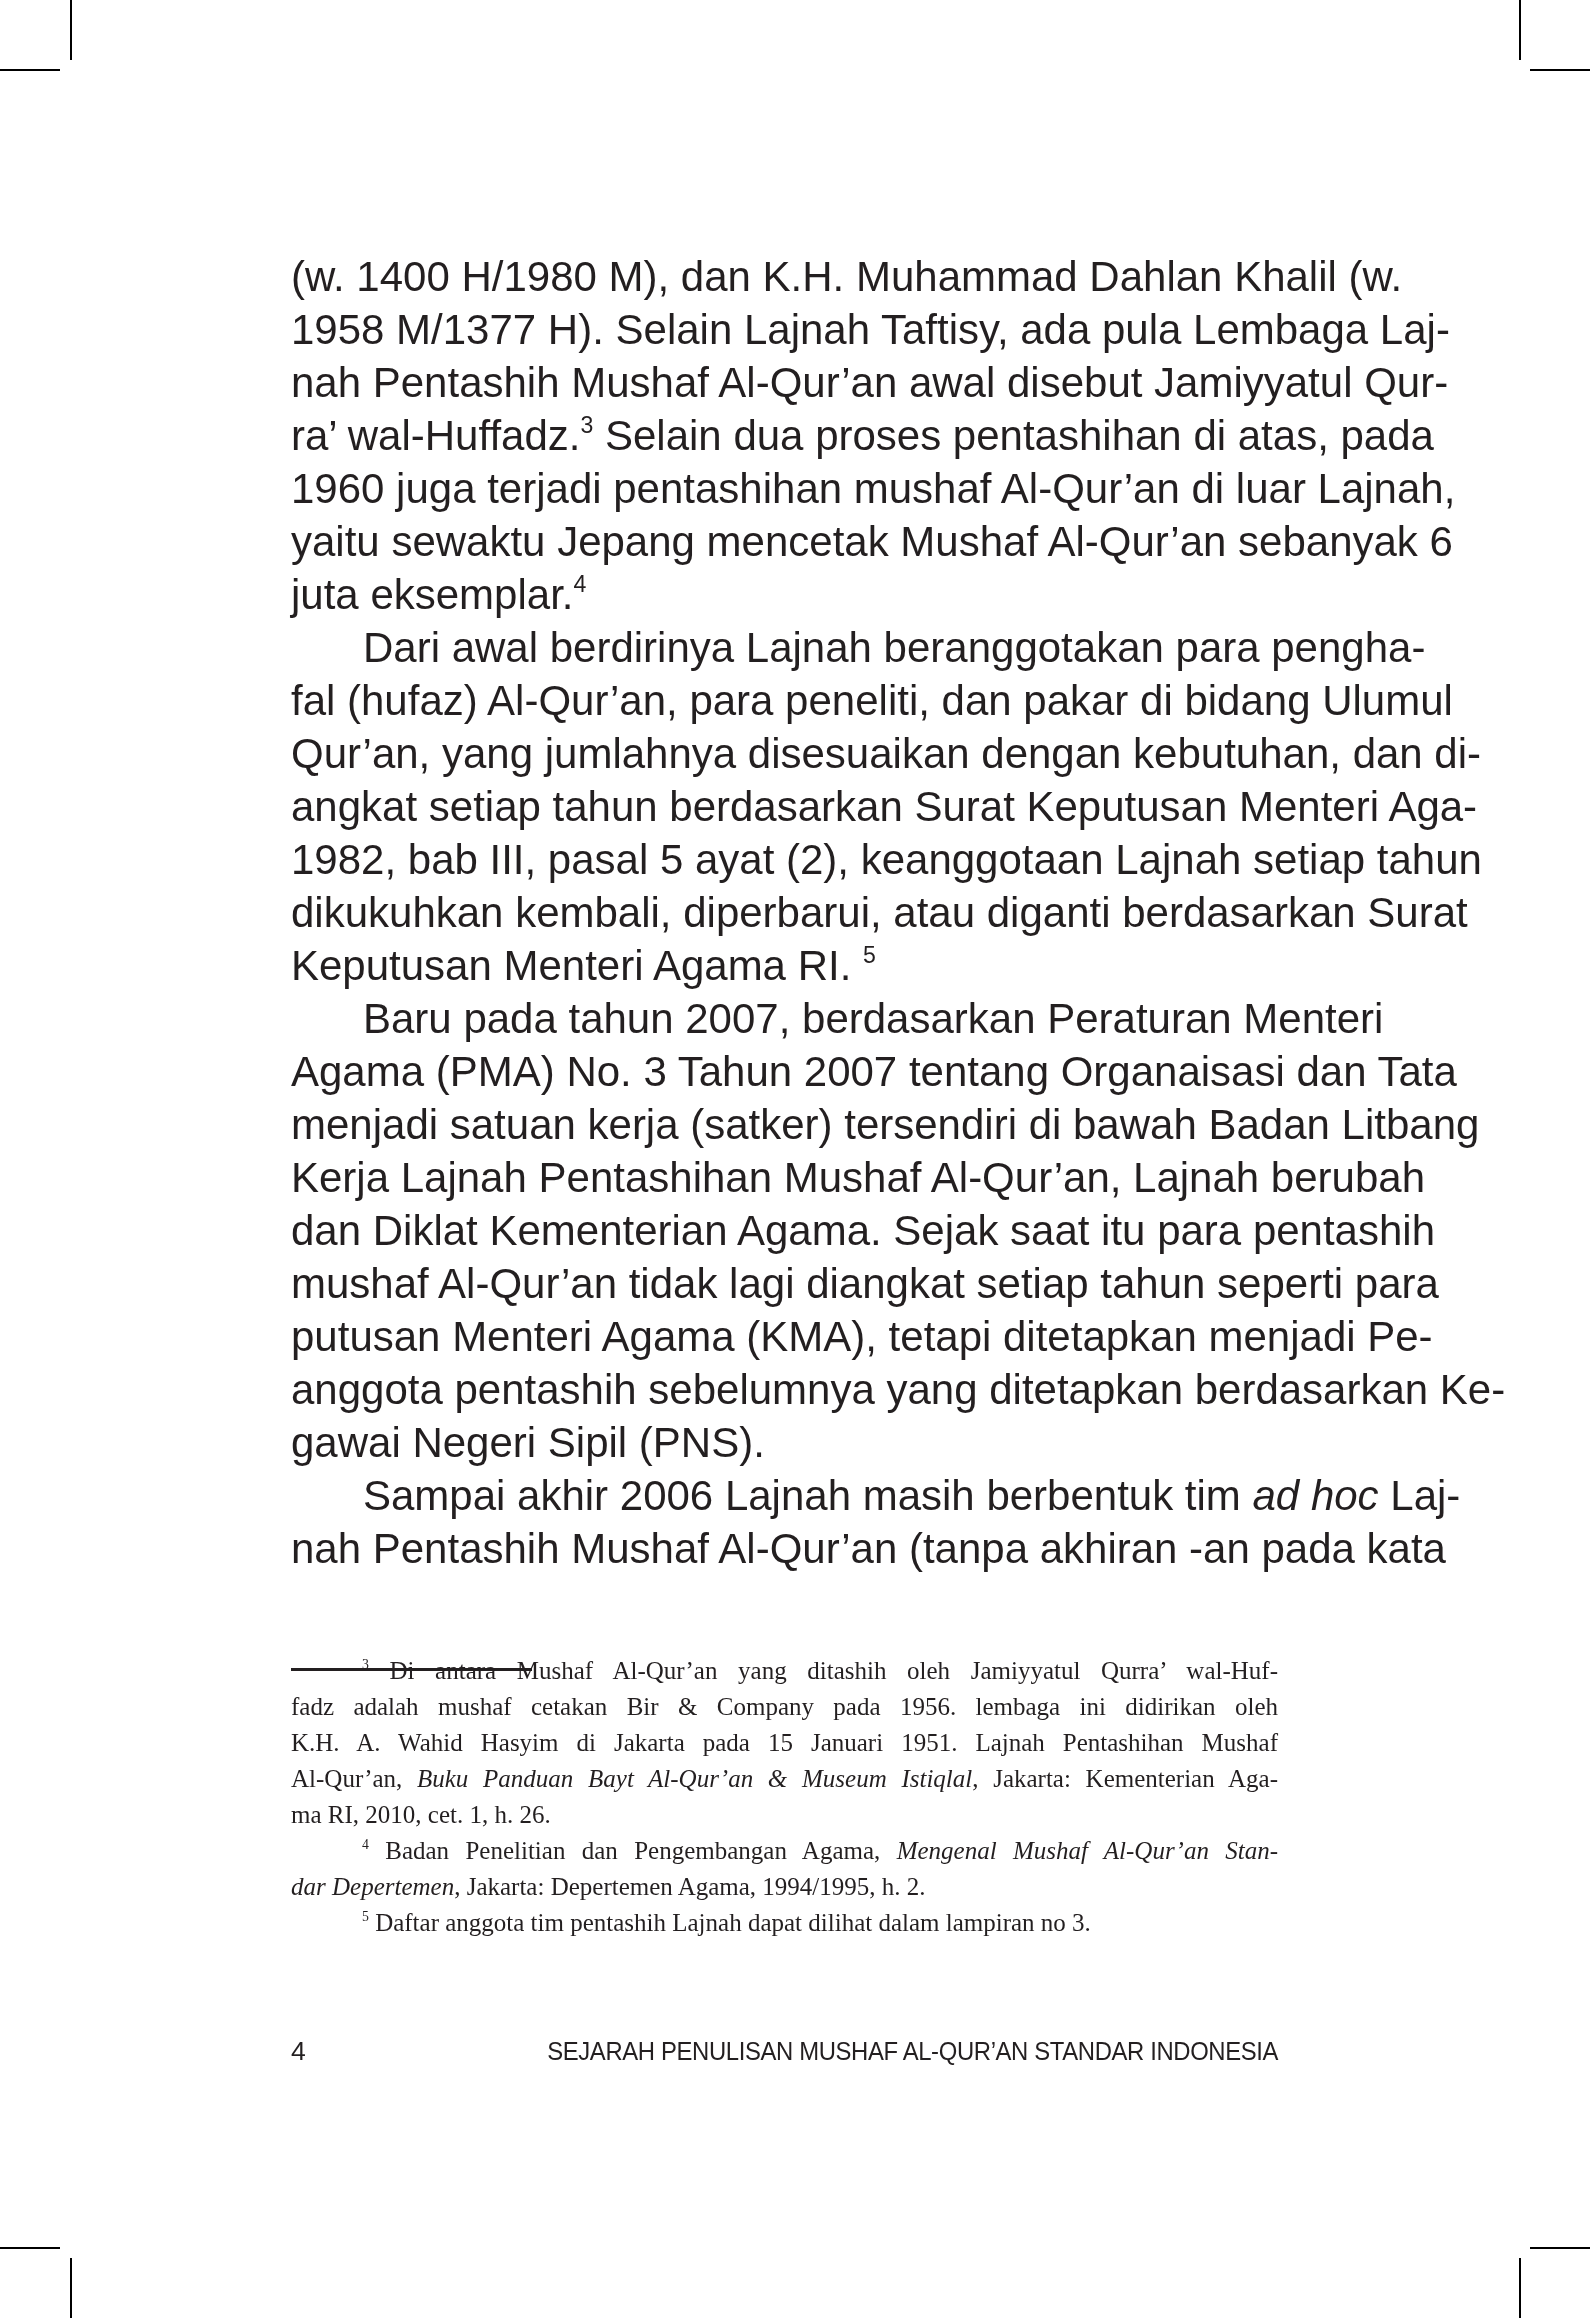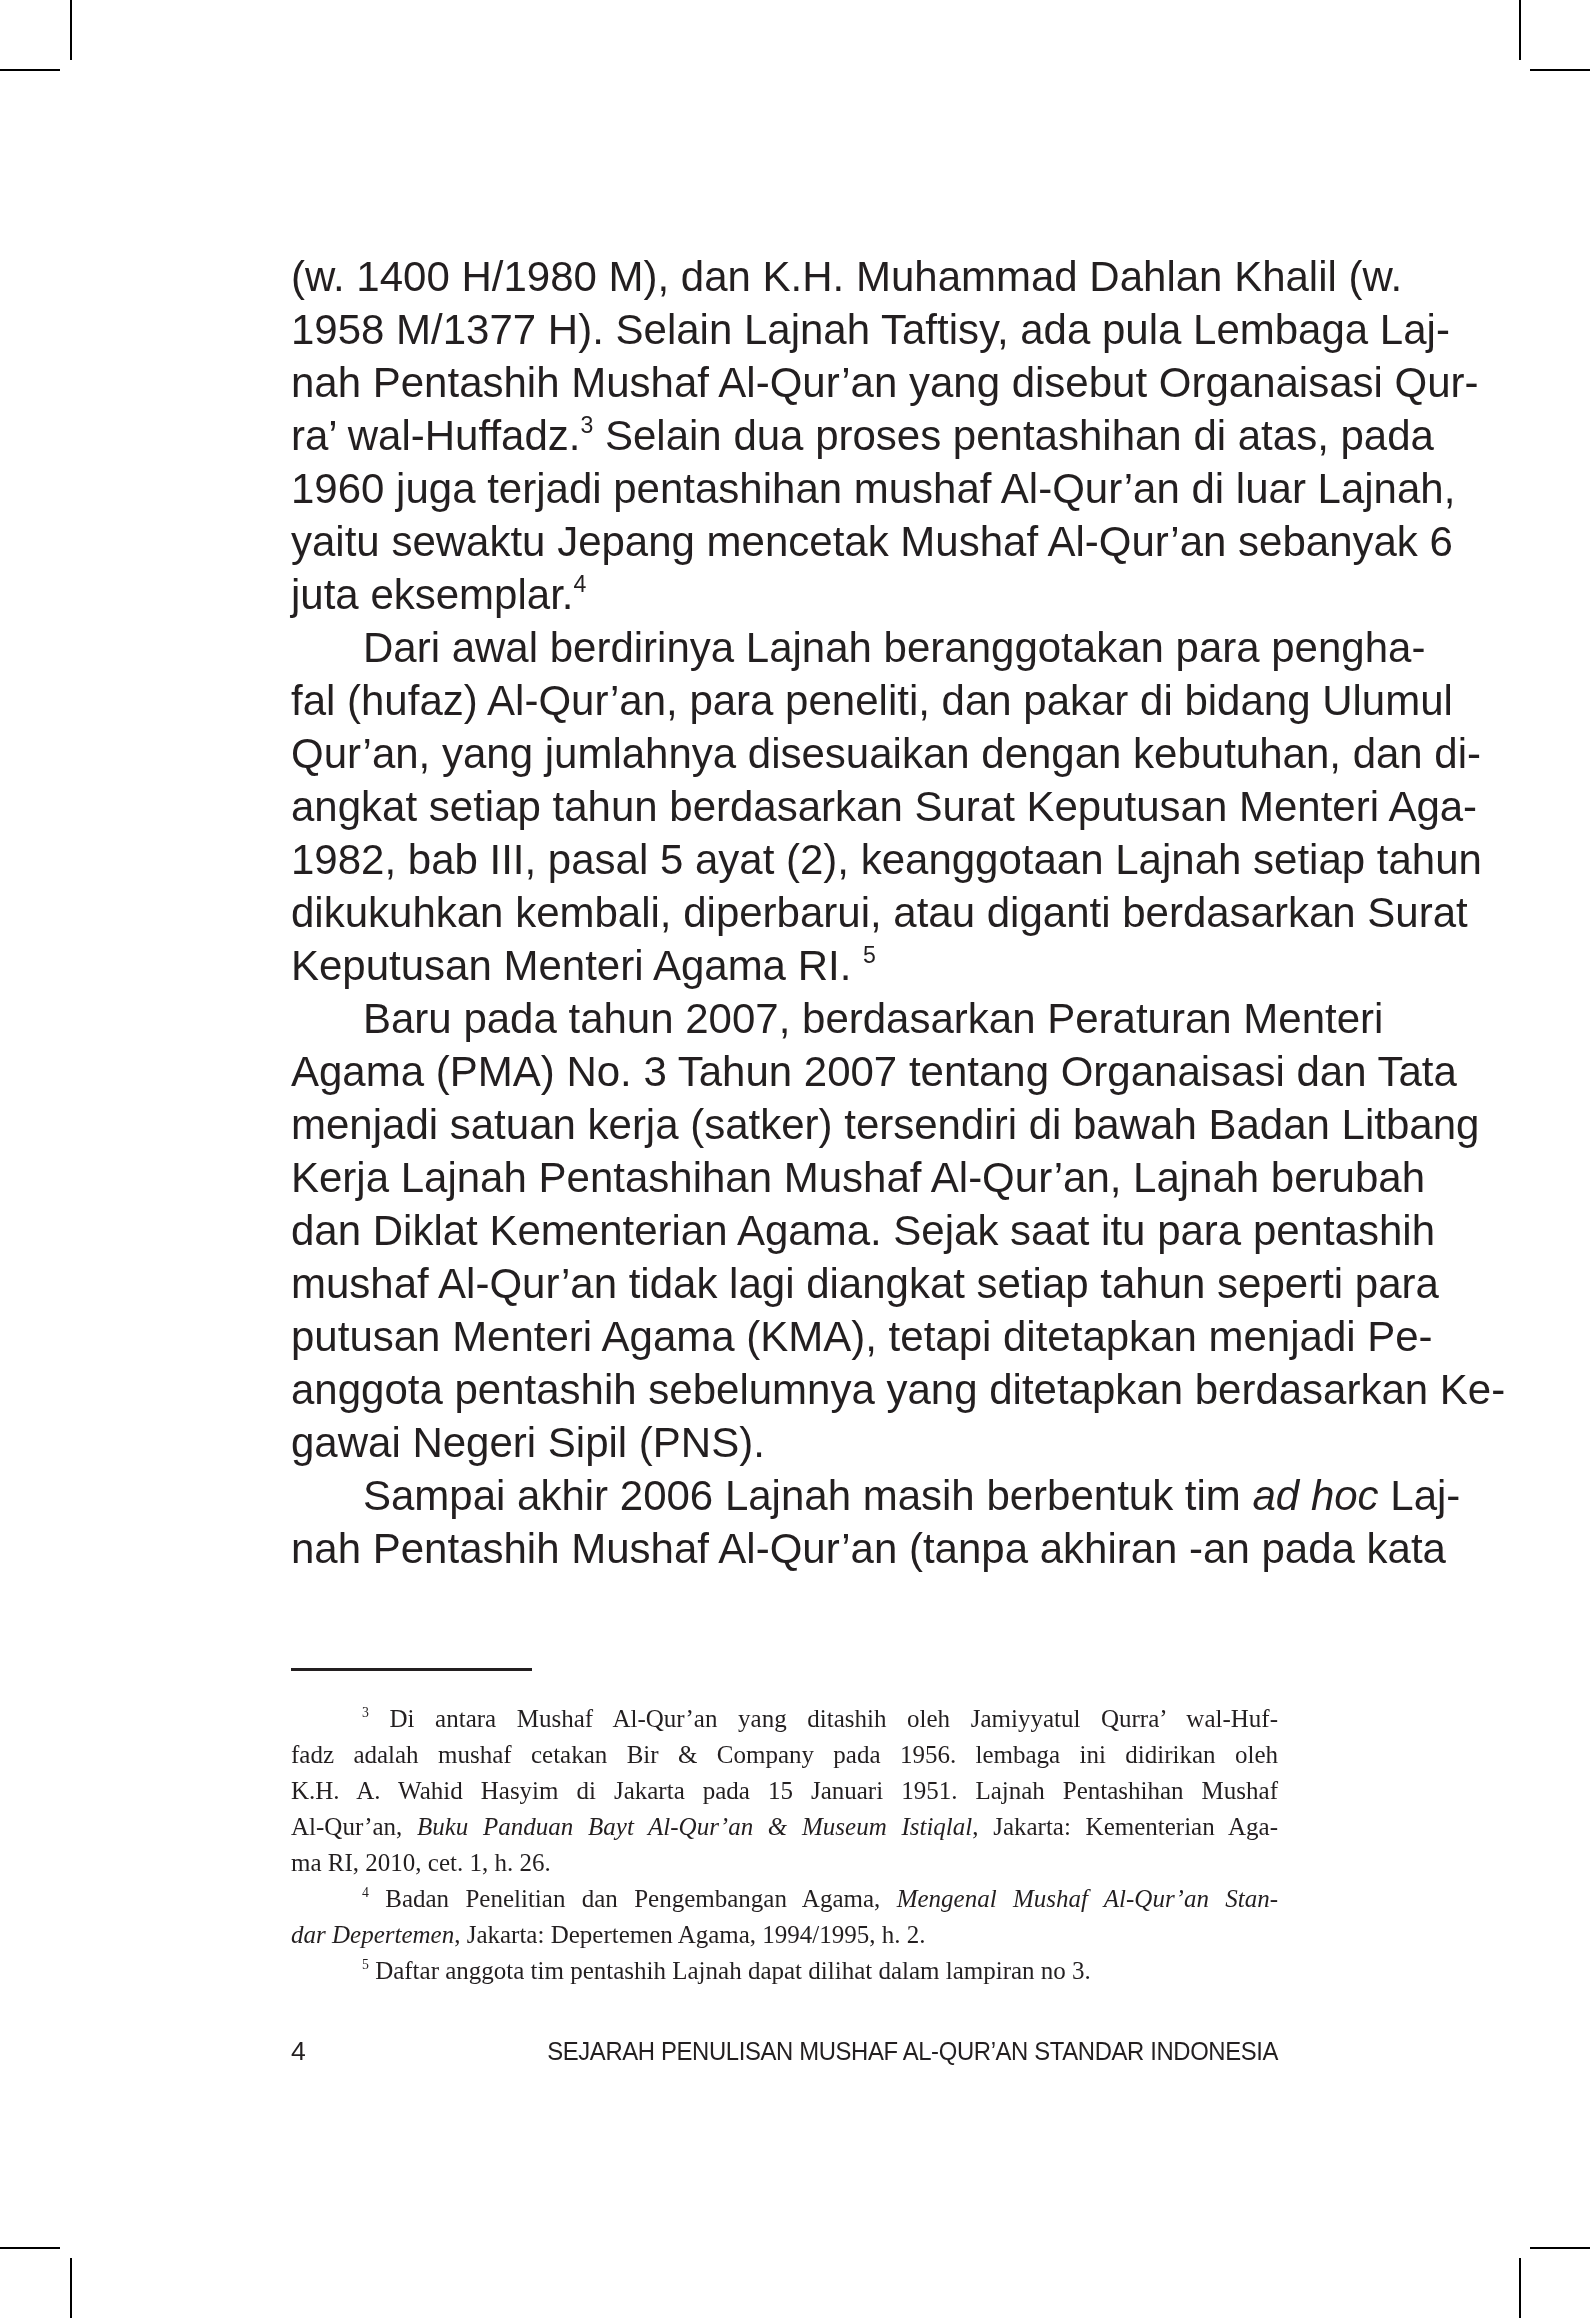--- a/index.html
+++ b/index.html
@@ -4,21 +4,21 @@
 <style>
   html, body { margin:0; padding:0; background:#ffffff; }
   body { width:1590px; height:2319px; position:relative; overflow:hidden; color:#231f20; }
   .crop { position:absolute; background:#000; }
   .page-body { position:absolute; left:291px; top:250px; width:987px; font-family:Liberation Sans, sans-serif; font-size:42px; line-height:53px; }
   .line { display:block; height:53px; white-space:nowrap; text-align:justify; text-align-last:justify; }
   .line.last { text-align-last:left; }
   .line.indent { padding-left:72px; }
   sup { font-size:0.55em; vertical-align:0; position:relative; top:-0.75em; line-height:0; }
   .fn-rule { position:absolute; left:291px; top:1668px; width:241px; height:3.2px; background:#231f20; }
-  .footnotes { position:absolute; left:291px; top:1701px; width:987px; font-family:"Liberation Serif", serif; font-size:25px; line-height:36px; }
+  .footnotes { position:absolute; left:291px; top:1653px; width:987px; font-family:"Liberation Serif", serif; font-size:25px; line-height:36px; }
   .footnotes .line { height:36px; }
   .footnotes .line.indent { padding-left:71px; }
   .footer { position:absolute; left:291px; top:2036px; width:987px; height:35px; font-family:"Liberation Sans", sans-serif; font-size:26.5px; color:#231f20; }
   .footer .pno { position:absolute; left:0; top:0; }
   .footer .title { position:absolute; right:0; top:0; letter-spacing:-0.4px; transform:scaleX(0.9); transform-origin:right center; }
   i { font-style:italic; }
 </style>
 </head>
 <body>
 
@@ -29,21 +29,21 @@
 <div class="crop" style="left:0;top:2247px;width:60px;height:1.6px;"></div>
 <div class="crop" style="left:70px;top:2258px;width:1.6px;height:60px;"></div>
 <div class="crop" style="left:1530px;top:2247px;width:60px;height:1.6px;"></div>
 <div class="crop" style="left:1519px;top:2258px;width:1.6px;height:60px;"></div>
 
 <main class="page-body">
 
   <div>
     <span class="line">(w. 1400 H/1980 M), dan K.H. Muhammad Dahlan Khalil (w.</span>
     <span class="line">1958 M/1377 H). Selain Lajnah Taftisy, ada pula Lembaga Laj-</span>
-    <span class="line">nah Pentashih Mushaf Al-Qur’an yang disebut Organaisasi Qur-</span>
+    <span class="line">nah Pentashih Mushaf Al-Qur’an awal disebut Jamiyyatul Qur-</span>
     <span class="line"><span>ra’ wal-Huffadz.</span><sup>3</sup><span> Selain dua proses pentashihan di atas, pada</span></span>
     <span class="line">1960 juga terjadi pentashihan mushaf Al-Qur’an di luar Lajnah,</span>
     <span class="line">yaitu sewaktu Jepang mencetak Mushaf Al-Qur’an sebanyak 6</span>
     <span class="line last"><span>juta eksemplar.</span><sup>4</sup></span>
   </div>
 
   <div>
     <span class="line indent">Dari awal berdirinya Lajnah beranggotakan para pengha-</span>
     <span class="line">fal (hufaz) Al-Qur’an, para peneliti, dan pakar di bidang Ulumul</span>
     <span class="line">Qur’an, yang jumlahnya disesuaikan dengan kebutuhan, dan di-</span>

